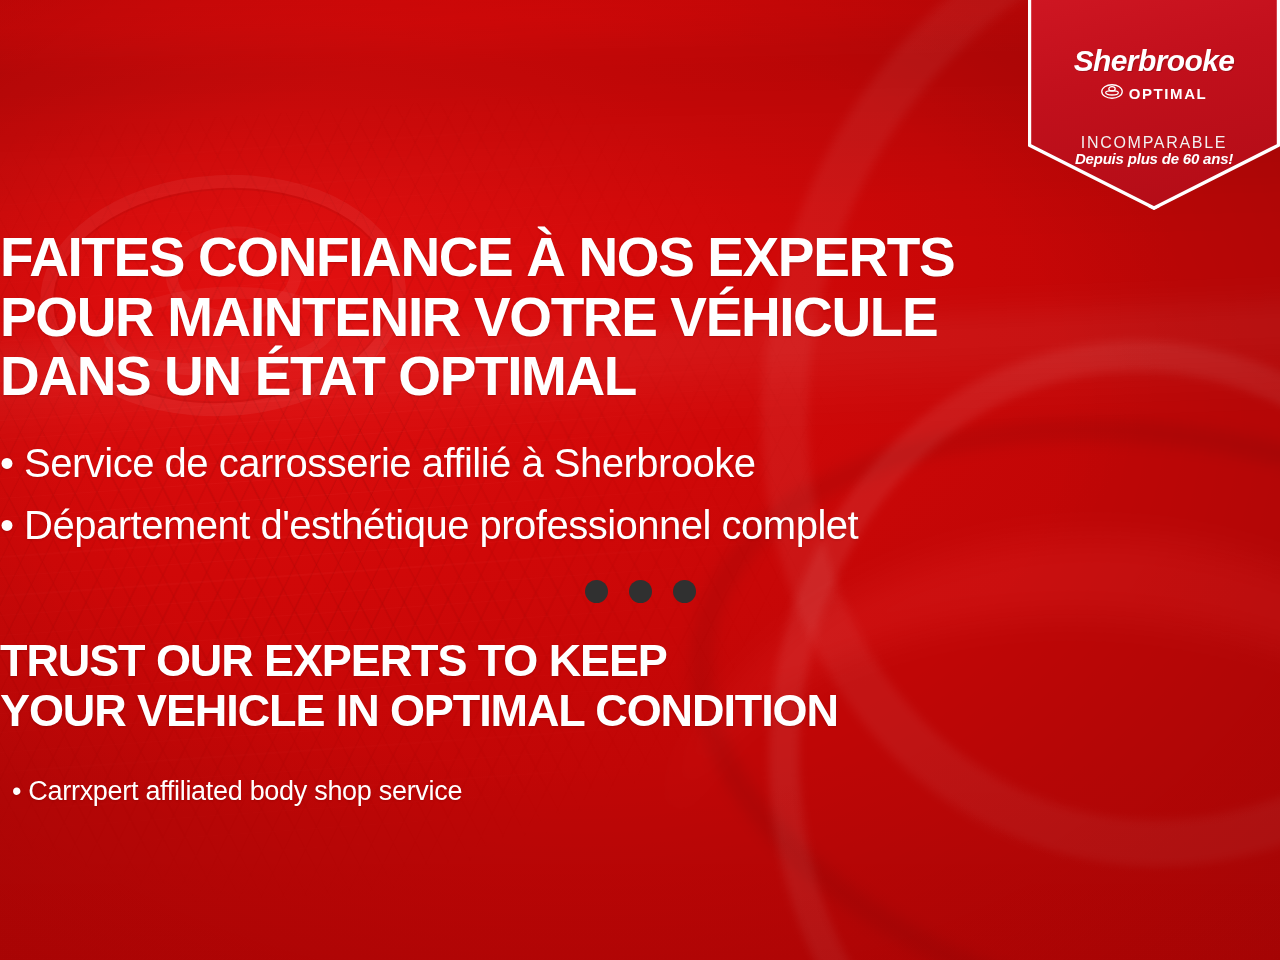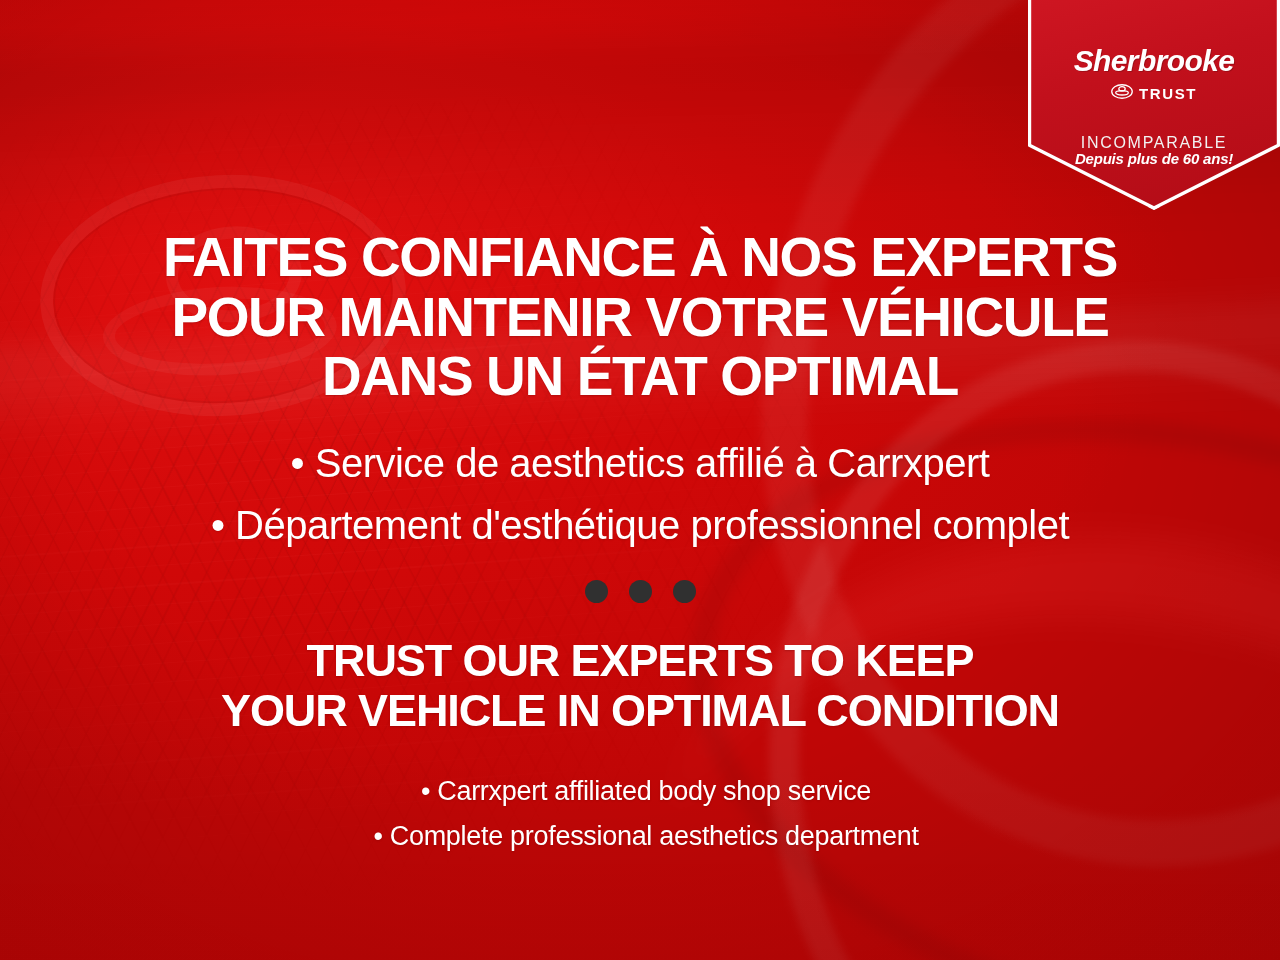--- a/index.html
+++ b/index.html
@@ -218,21 +218,21 @@
     font-style: italic;
     letter-spacing: -.2px;
     color: #ffffff;
     line-height: 1;
   }
 
   
   #content {
     position: absolute;
     inset: 0;
-    text-align: center;
+    text-align: left;
   }
 
   .headline-fr {
     position: absolute;
     left: 0; right: 0;
     top: 228px;
     font-size: 55px;
     font-weight: 700;
     line-height: 1.085;
     letter-spacing: -1.4px;
@@ -316,21 +316,21 @@
     <div class="badge-word">Sherbrooke</div>
 
     <div class="badge-toyota-row">
       <span class="toyota-mark">
         <svg width="22" height="15" viewBox="0 0 44 30" aria-hidden="true">
           <ellipse cx="22" cy="15" rx="20.5" ry="13.5" fill="none" stroke="#ffffff" stroke-width="2.6"></ellipse>
           <ellipse cx="22" cy="9.6" rx="6.4" ry="4.4" fill="none" stroke="#ffffff" stroke-width="2.6"></ellipse>
           <ellipse cx="22" cy="17.6" rx="12.6" ry="4.4" fill="none" stroke="#ffffff" stroke-width="2.6"></ellipse>
         </svg>
       </span>
-      <span class="badge-toyota-word">TRUST</span>
+      <span class="badge-toyota-word">OPTIMAL</span>
     </div>
 
     <div class="badge-incomparable">INCOMPARABLE</div>
 
     <div class="badge-tagline">Depuis plus de 60 ans!</div>
   </div>
 
   <div id="badge-edge">
     <svg viewBox="0 0 252 216" preserveAspectRatio="none" aria-hidden="true">
       <path d="M1.5 -4 L1.5 151.2 L126 214 L250.5 151.2 L250.5 -4" fill="none" stroke="#ffffff" stroke-width="3.4" stroke-linejoin="round"></path>
@@ -339,34 +339,33 @@
 
   <div id="content">
 
     <div class="headline-fr">
       <span class="ln">FAITES CONFIANCE À NOS EXPERTS</span>
       <span class="ln">POUR MAINTENIR VOTRE VÉHICULE</span>
       <span class="ln">DANS UN ÉTAT OPTIMAL</span>
     </div>
 
     <div class="bullets-fr">
-      <span class="ln">• Service de aesthetics affilié à Carrxpert</span>
+      <span class="ln">• Service de carrosserie affilié à Sherbrooke</span>
       <span class="ln">• Département d'esthétique professionnel complet</span>
     </div>
 
     <div id="dots">
       <span class="dot"></span>
       <span class="dot"></span>
       <span class="dot"></span>
     </div>
 
     <div class="headline-en">
       <span class="ln">TRUST OUR EXPERTS TO KEEP</span>
       <span class="ln">YOUR VEHICLE IN OPTIMAL CONDITION</span>
     </div>
 
     <div class="bullets-en">
       <span class="ln">• Carrxpert affiliated body shop service</span>
-      <span class="ln">• Complete professional aesthetics department</span>
     </div>
 
   </div>
 </div>
 
 </body></html>

